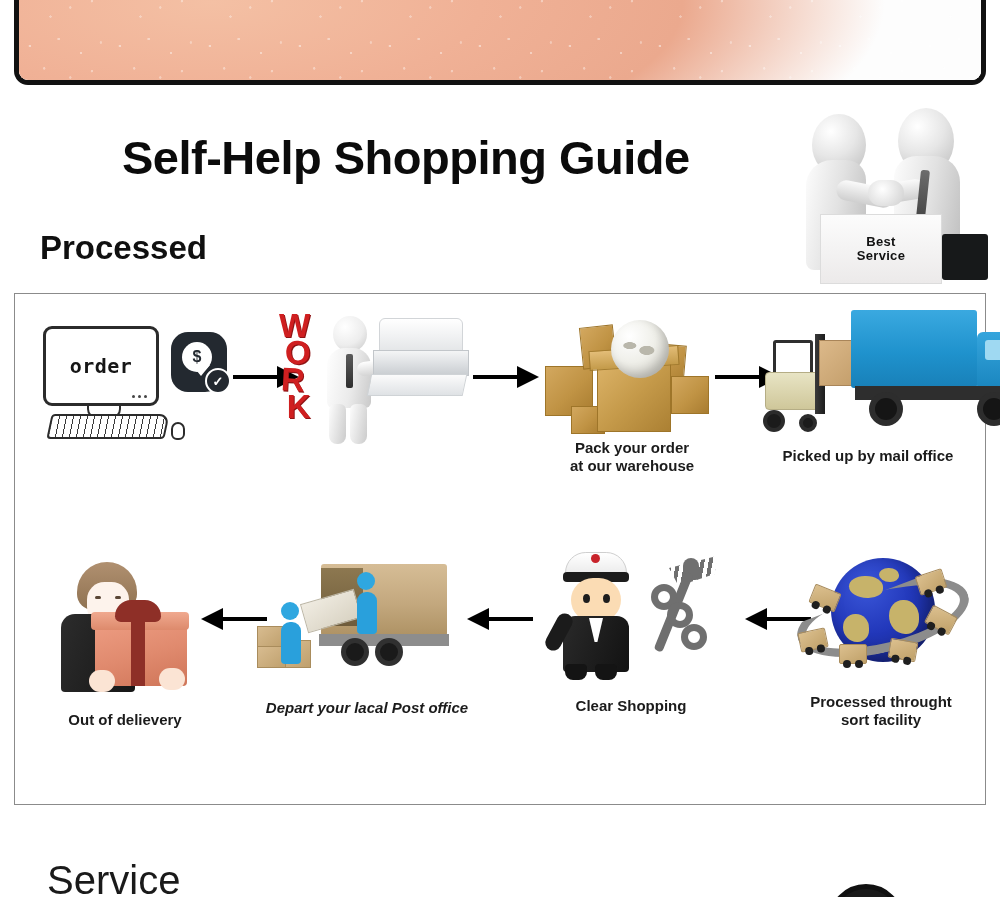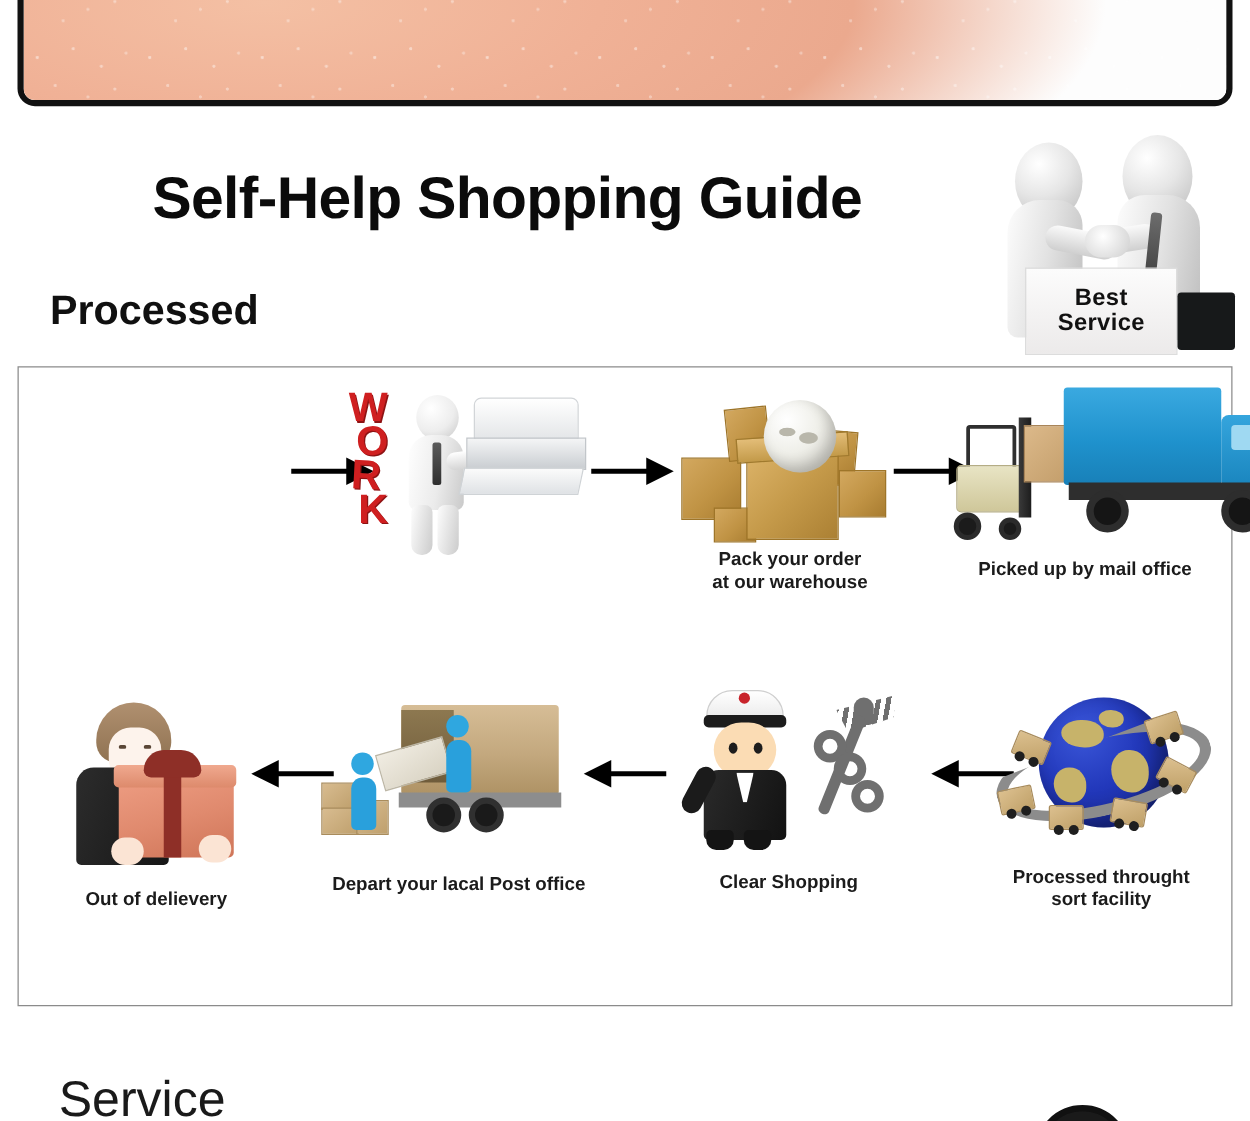--- a/index.html
+++ b/index.html
@@ -103,21 +103,21 @@
   }
   .bs-sign {
     position: absolute; left: 30px; top: 106px;
     width: 122px; height: 70px;
     background: linear-gradient(180deg, #fcfcfc, #eceaea);
     border: 1px solid #dcdcdc;
     display: flex; flex-direction: column;
     align-items: center; justify-content: center;
     line-height: 1.05;
   }
-  .bs-sign span { font-size: 19px; font-weight: bold; color: #111; letter-spacing: .3px; }
+  .bs-sign span { font-size: 13px; font-weight: bold; color: #111; letter-spacing: .3px; }
   .bs-case {
     position: absolute; left: 152px; top: 126px;
     width: 46px; height: 46px;
     background: #17191a;
     border-radius: 3px;
   }
 
   
   .flow-box {
     position: absolute;
@@ -593,20 +593,41 @@
     <span>Service</span>
   </div>
   <div class="bs-case"></div>
 </div>
 
 <div class="flow-box">
 
   <div class="flow-row r1">
 
     <div class="step lbl-left" style="left:4px; top:0; width:232px;">
+      <div class="art">
+        <div class="monitor">
+          <div class="mon-screen">
+            <b>order</b>
+            <span class="mon-dots">
+                <i></i>
+                <i></i>
+                <i></i>
+              </span>
+          </div>
+          <div class="mon-stand"></div>
+          <div class="keyboard"></div>
+          <div class="mouse"></div>
+        </div>
+        <div class="pay-badge">
+          <div class="pb-body"></div>
+          <div class="pb-circle">$</div>
+          <div class="pb-arrow"></div>
+          <div class="pb-check">✓</div>
+        </div>
+      </div>
     </div>
 
     <div class="arrow right" style="left:218px; top:60px;">
       <span class="shaft"></span>
         <span class="head"></span>
     </div>
 
     <div class="step" style="left:250px; top:0; width:222px;">
       <div class="art">
         <div class="work-letters">
@@ -700,21 +721,21 @@
         </div>
       </div>
       <div class="label" style="margin-top:20px;">Out of delievery</div>
     </div>
 
     <div class="arrow left" style="left:186px; top:62px;">
       <span class="shaft"></span>
         <span class="head"></span>
     </div>
 
-    <div class="step" style="left:228px; top:0; width:248px;">
+    <div class="step" style="left:228px; top:0; width:248px;font-style:italic;">
       <div class="art">
         <div class="postoffice">
           <div class="po-truck"></div>
             <div class="po-open"></div>
           <div class="po-chassis"></div>
           <div class="po-wheel a"></div>
             <div class="po-wheel b"></div>
           <div class="po-box s1"></div>
             <div class="po-box s2"></div>
             <div class="po-box s3"></div>

